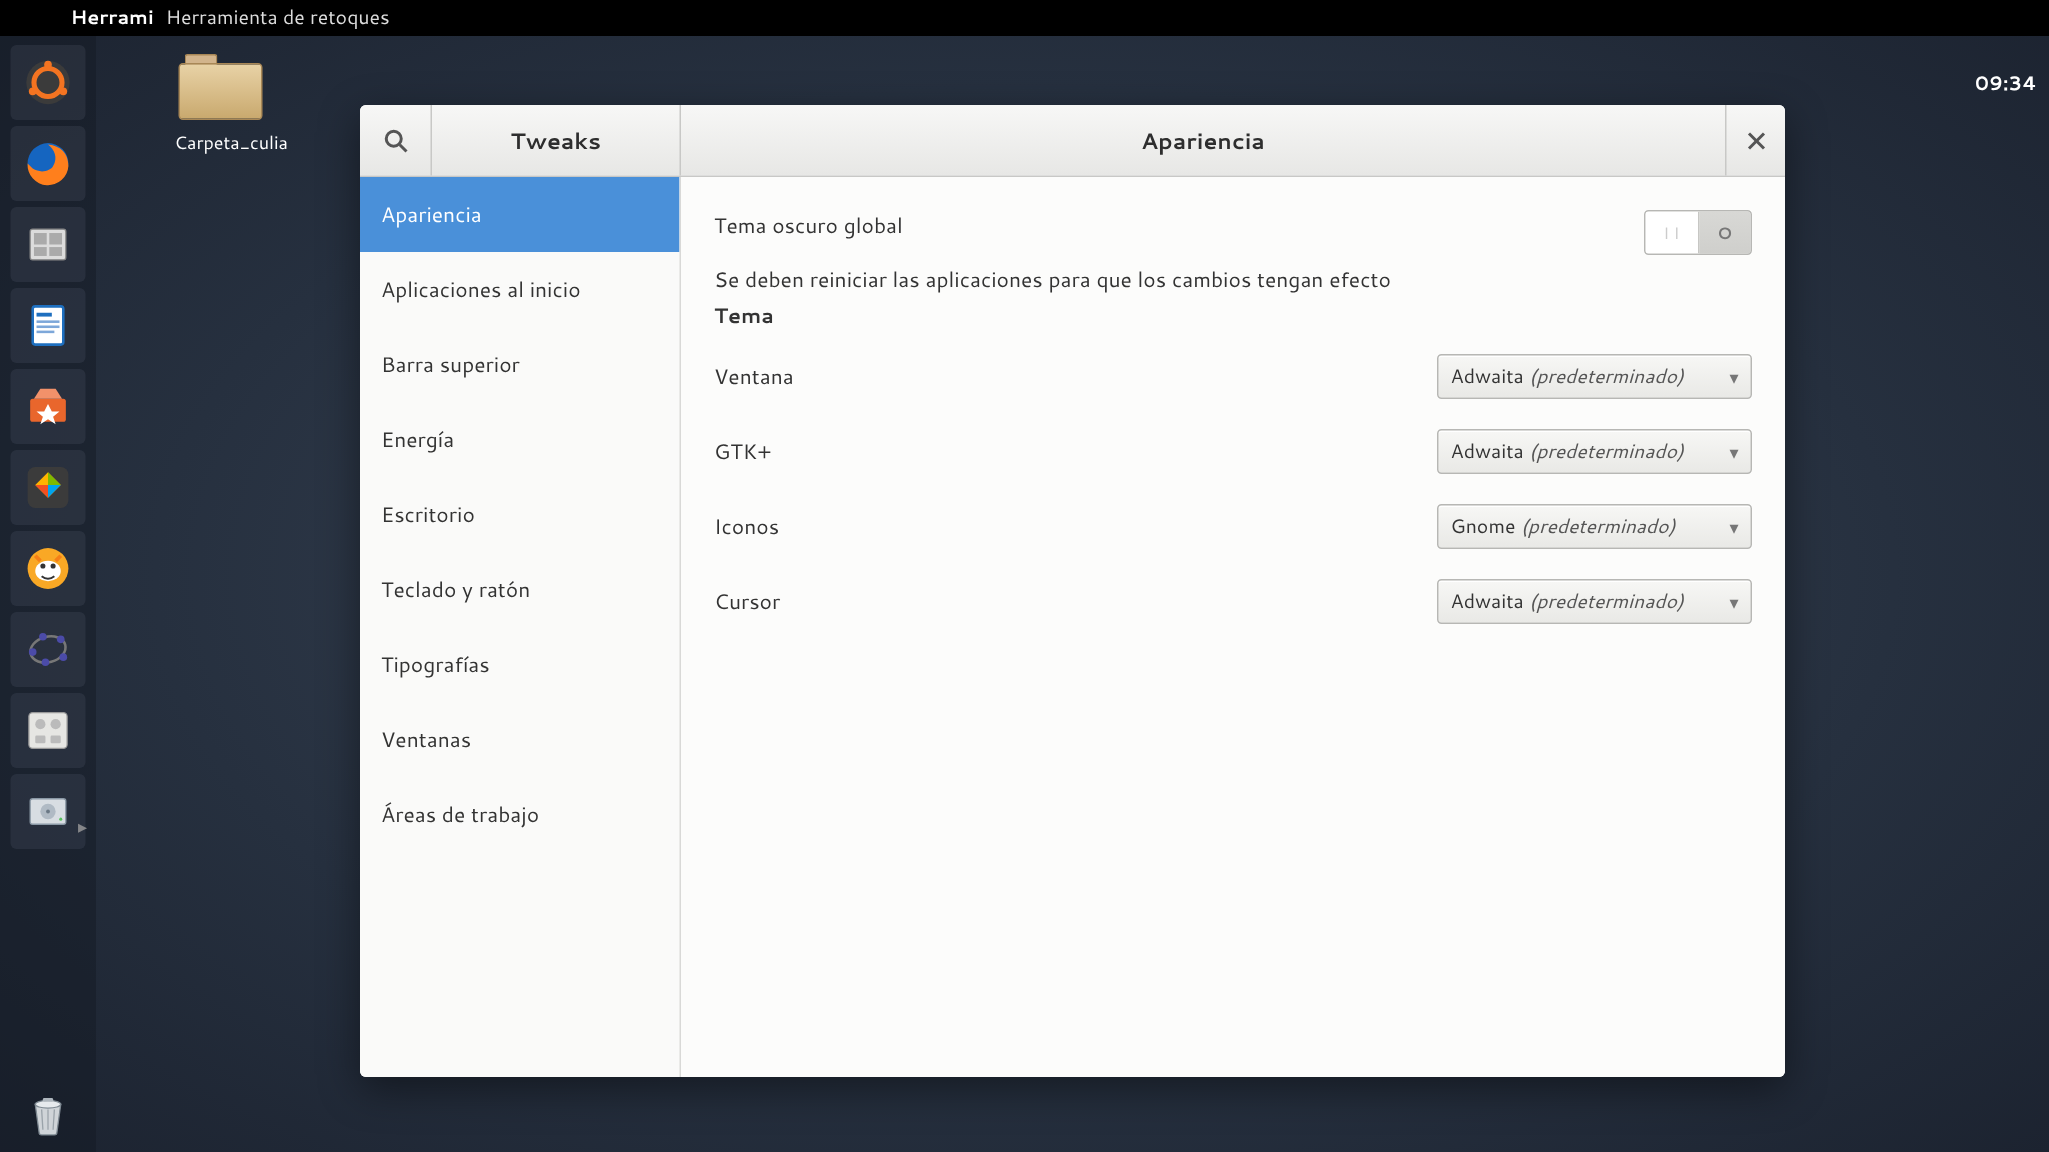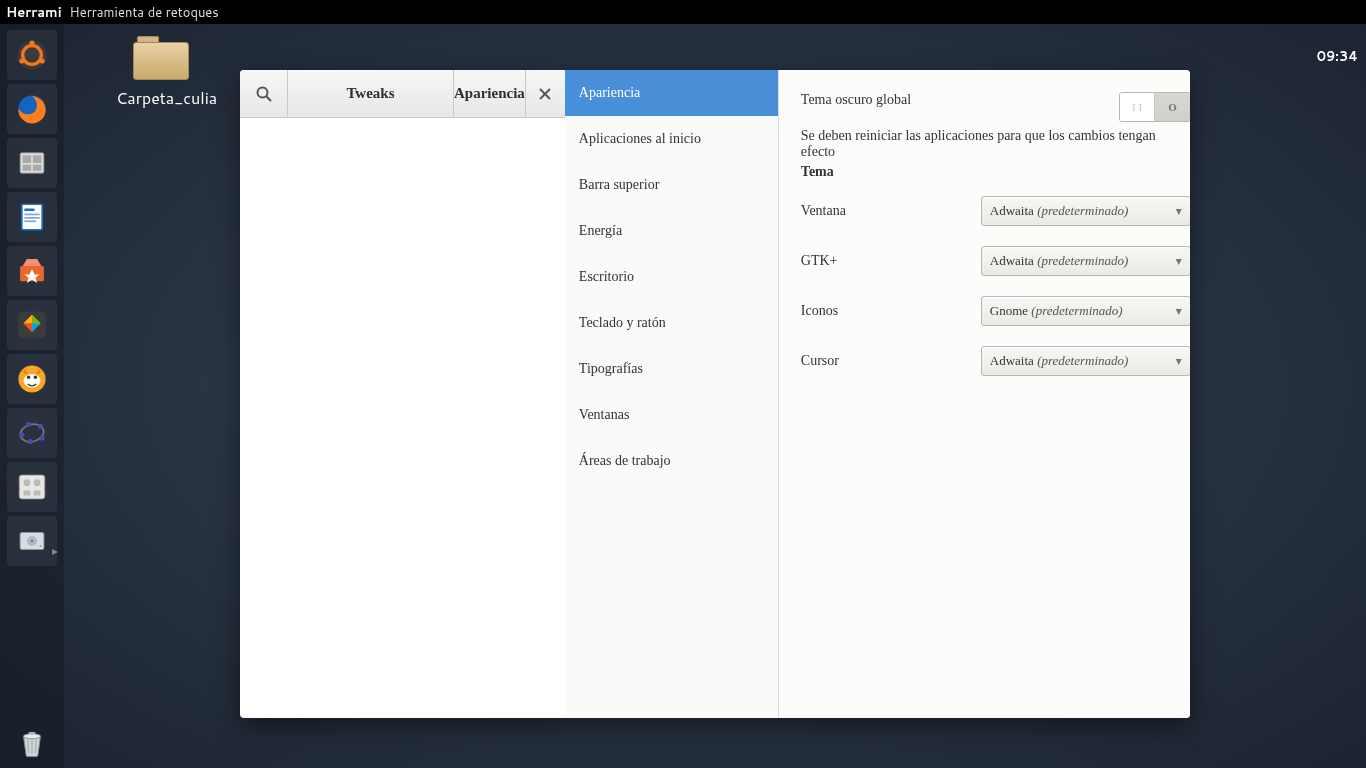--- a/index.html
+++ b/index.html
@@ -1,42 +1,42 @@
 <!DOCTYPE html>
 <html><head>
 <meta charset="utf-8">
 <style>
   * { box-sizing: border-box; margin: 0; padding: 0; }
   html, body { width: 1366px; height: 768px; overflow: hidden; font-family: "Cantarell", "Ubuntu", sans-serif; }
   body { background: radial-gradient(ellipse at center, #3a4556 0%, #26303f 60%, #1c2330 100%); }
 
   
   .menubar { position: absolute; top:0; left:0; right:0; height:24px; background:#000; color:#ddd; display:flex; align-items:center; font-size:13px; z-index:100; }
-  .menubar .left { display:flex; align-items:center; padding-left:6px; }
+  .menubar .left { display:flex; align-items:center; padding-left:6px;margin-left:41px; }
   .menubar .left .appname { font-weight:bold; color:#fff; padding-right:8px; }
   .menubar .right { margin-left:auto; display:flex; align-items:center; gap:10px; padding-right:8px;flex-direction:column; }
   .menubar .tray-icon { display:inline-flex; align-items:center; justify-content:center; height:20px; }
   .kbd-indicator { background:#3a3a3a; color:#eee; font-size:11px; padding:1px 4px; border-radius:2px; }
   .clock { font-weight:bold; color:#fff; font-size:13px; }
 
   
   .launcher { position:absolute; top:24px; left:0; width:64px; bottom:0; background:rgba(20,25,35,0.5); display:flex; flex-direction:column; align-items:center; padding-top:6px; gap:4px; z-index:50; }
   .launcher .tile { width:50px; height:50px; border-radius:4px; display:flex; align-items:center; justify-content:center; background:rgba(120,130,150,0.15); position:relative; }
   .launcher .tile.nobg { background:transparent; }
   .launcher .spacer { flex:1; }
   .tile svg { width:34px; height:34px; }
 
   
-  .desktop-icon { position:absolute; top:36px; left:116px; width:90px; text-align:right; color:#fff; font-size:16px; }
+  .desktop-icon { position:absolute; top:36px; left:102px; width:90px; text-align:right; color:#fff; font-size:12px; }
   .folder-shape { width:56px; height:44px; margin:0 auto 6px; position:relative; }
   .folder-shape .tab { width:22px; height:8px; background:#d2b48c; border-radius:2px 2px 0 0; position:absolute; top:0; left:4px; border:1px solid #a88756; border-bottom:none; }
   .folder-shape .body { position:absolute; top:6px; left:0; right:0; bottom:0; background:linear-gradient(#e8d2a6,#c9a96e); border:1px solid #a88756; border-radius:3px; }
 
   
-  .tweaks-window { position:absolute; top:70px; left:240px; width:950px; height:648px; background:#fff; border-radius:4px; box-shadow:0 8px 28px rgba(0,0,0,0.45); display:flex; flex-direction:row; overflow:hidden; z-index:60;font-family:Liberation Serif, serif; }
+  .tweaks-window { position:absolute; top:70px; left:240px; width:950px; height:648px; background:#fff; border-radius:4px; box-shadow:0 8px 28px rgba(0,0,0,0.45); display:flex; flex-direction:column; overflow:hidden; z-index:60; }
   .titlebar { height:48px; background:linear-gradient(#f7f7f6,#e7e7e5); border-bottom:1px solid #c8c8c6; display:flex; align-items:stretch; }
   .titlebar .search-btn { width:48px; display:flex; align-items:center; justify-content:center; border-right:1px solid #c8c8c6; }
   .titlebar .sidebar-title { width:166px; display:flex; align-items:center; justify-content:center; font-weight:bold; font-size:15px; color:#2e2e2e; border-right:1px solid #c8c8c6; }
   .titlebar .main-title { flex:1; display:flex; align-items:center; justify-content:center; font-weight:bold; font-size:15px; color:#2e2e2e; }
   .titlebar .close-btn { width:40px; display:flex; align-items:center; justify-content:center; border-left:1px solid #c8c8c6; color:#555; cursor:pointer; }
   .window-body { flex:1; display:flex; min-height:0; }
   .sidebar { width:214px; background:#fafaf9; border-right:1px solid #d9d9d7; overflow-y:auto; }
   .sidebar .item { padding:15px 14px; font-size:14px; color:#333; cursor:pointer; }
   .sidebar .item.active { background:#4a90d9; color:#fff; }
   .content { flex:1; background:#fcfcfb; padding:22px 22px; font-size:14px; color:#333; }

